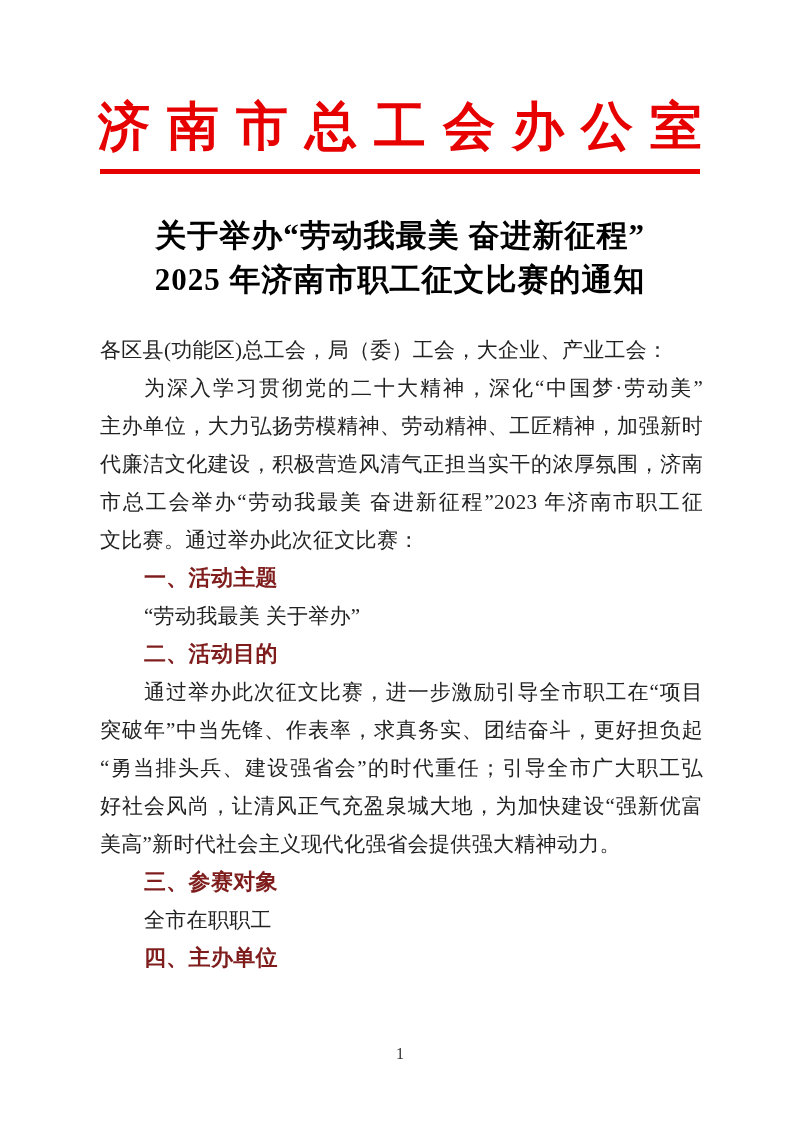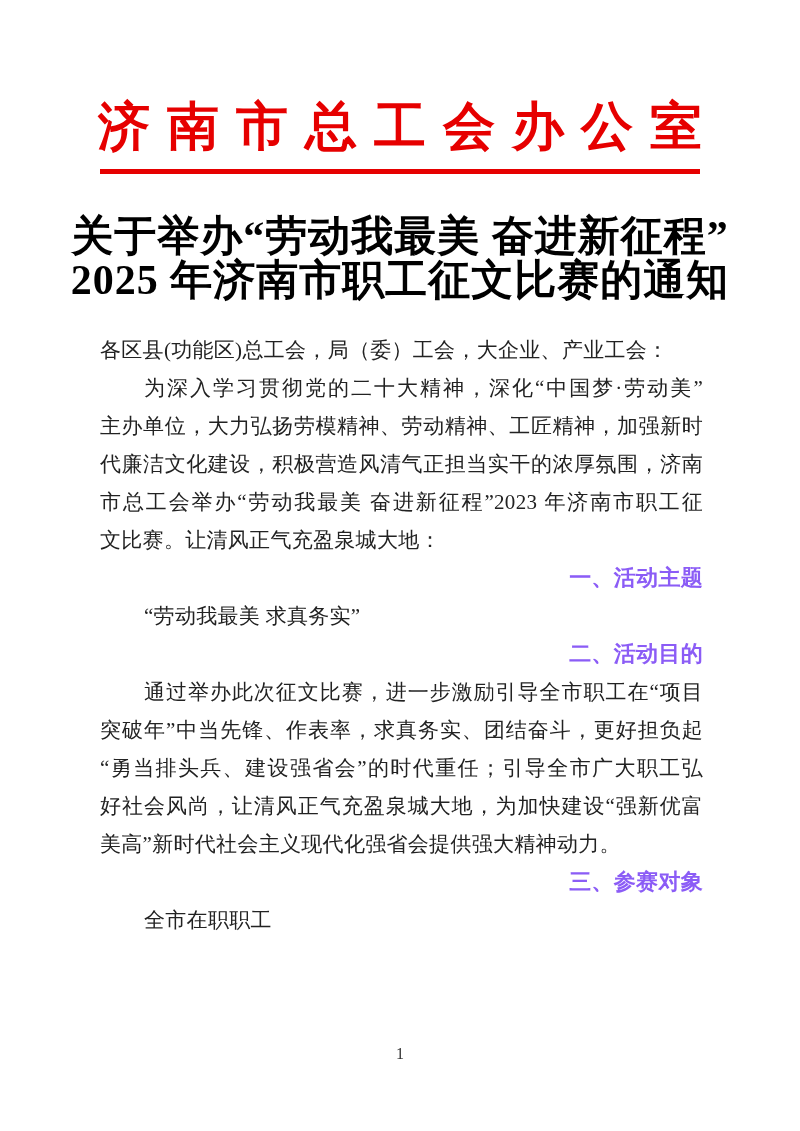--- a/index.html
+++ b/index.html
@@ -41,21 +41,21 @@
     background: var(--accent, #e60000);
   }
   
   .doc-title {
     position: absolute;
     top: 214px;
     left: 0;
     width: 100%;
     margin: 0;
     text-align: center;
-    font-size: 42px;
+    font-size: 31px;
     line-height: 44px;
     font-weight: 700;
     color: #000000;
     letter-spacing: 1px;
   }
   
   .body-text {
     position: absolute;
     top: 331px;
     left: 100px;
@@ -67,22 +67,21 @@
     color: var(--body-text, #222222);
     letter-spacing: 0.3px;
   }
   .line.indent {
     text-indent: 44px;
   }
   .line.heading {
     font-family: "Liberation Sans", "DejaVu Sans", sans-serif;
     font-weight: 700;
     font-size: 22px;
-    color: #8b5cf6;
-    text-align: right;
+    color: #7f1d1d;
   }
   .line.fill {
     text-align: justify;
     text-align-last: justify;
   }
   
   .page-number {
     position: absolute;
     top: 1044px;
     left: 0;
@@ -106,28 +105,29 @@
     <span>关于举办“劳动我最美 奋进新征程”</span><br>
     <span>2025 年济南市职工征文比赛的通知</span>
   </h1>
 
   <div class="body-text" id="body-lines">
       <div class="line">各区县(功能区)总工会，局（委）工会，大企业、产业工会：</div>
       <div class="line indent fill">为深入学习贯彻党的二十大精神，深化“中国梦·劳动美”</div>
       <div class="line fill">主办单位，大力弘扬劳模精神、劳动精神、工匠精神，加强新时</div>
       <div class="line fill">代廉洁文化建设，积极营造风清气正担当实干的浓厚氛围，济南</div>
       <div class="line fill">市总工会举办“劳动我最美 奋进新征程”2023 年济南市职工征</div>
-      <div class="line">文比赛。让清风正气充盈泉城大地：</div>
+      <div class="line">文比赛。通过举办此次征文比赛：</div>
       <div class="line indent heading">一、活动主题</div>
-      <div class="line indent">“劳动我最美 求真务实”</div>
+      <div class="line indent">“劳动我最美 关于举办”</div>
       <div class="line indent heading">二、活动目的</div>
       <div class="line indent fill">通过举办此次征文比赛，进一步激励引导全市职工在“项目</div>
       <div class="line fill">突破年”中当先锋、作表率，求真务实、团结奋斗，更好担负起</div>
       <div class="line fill">“勇当排头兵、建设强省会”的时代重任；引导全市广大职工弘</div>
       <div class="line fill">好社会风尚，让清风正气充盈泉城大地，为加快建设“强新优富</div>
       <div class="line">美高”新时代社会主义现代化强省会提供强大精神动力。</div>
       <div class="line indent heading">三、参赛对象</div>
       <div class="line indent">全市在职职工</div>
+      <div class="line indent heading">四、主办单位</div>
     </div>
 
   <div class="page-number">1</div>
 
 </div>
 
 </body></html>

